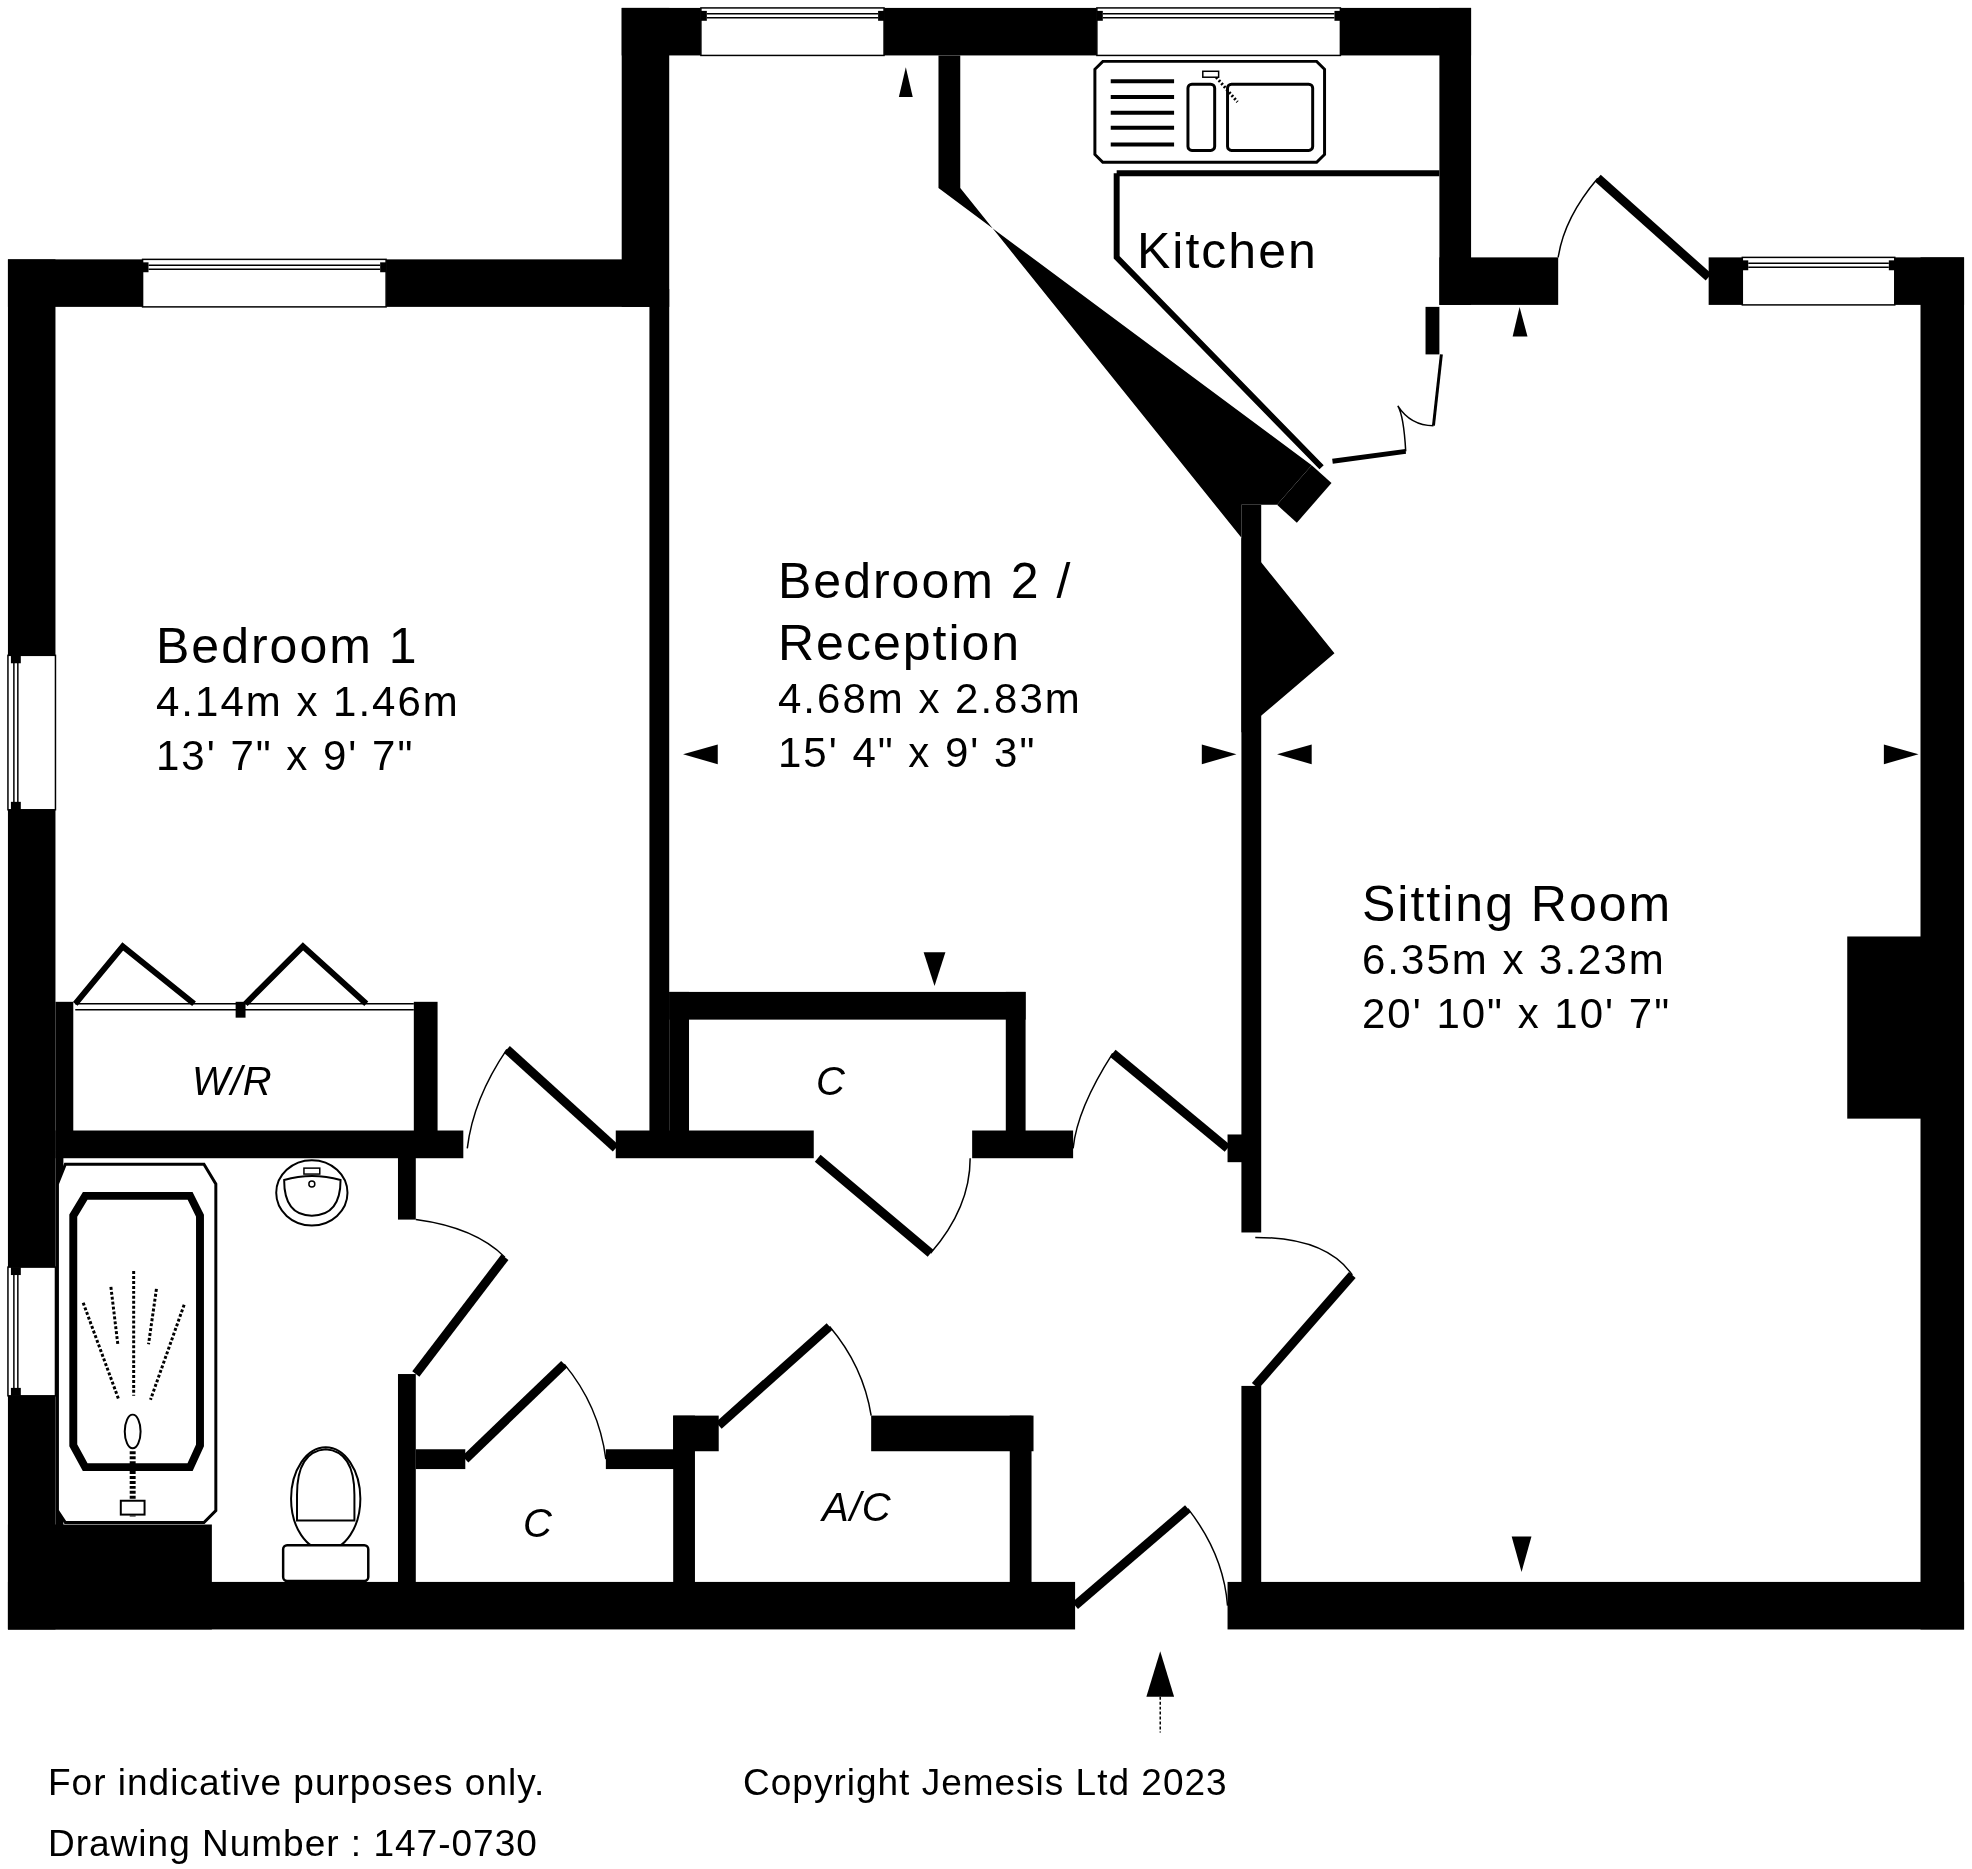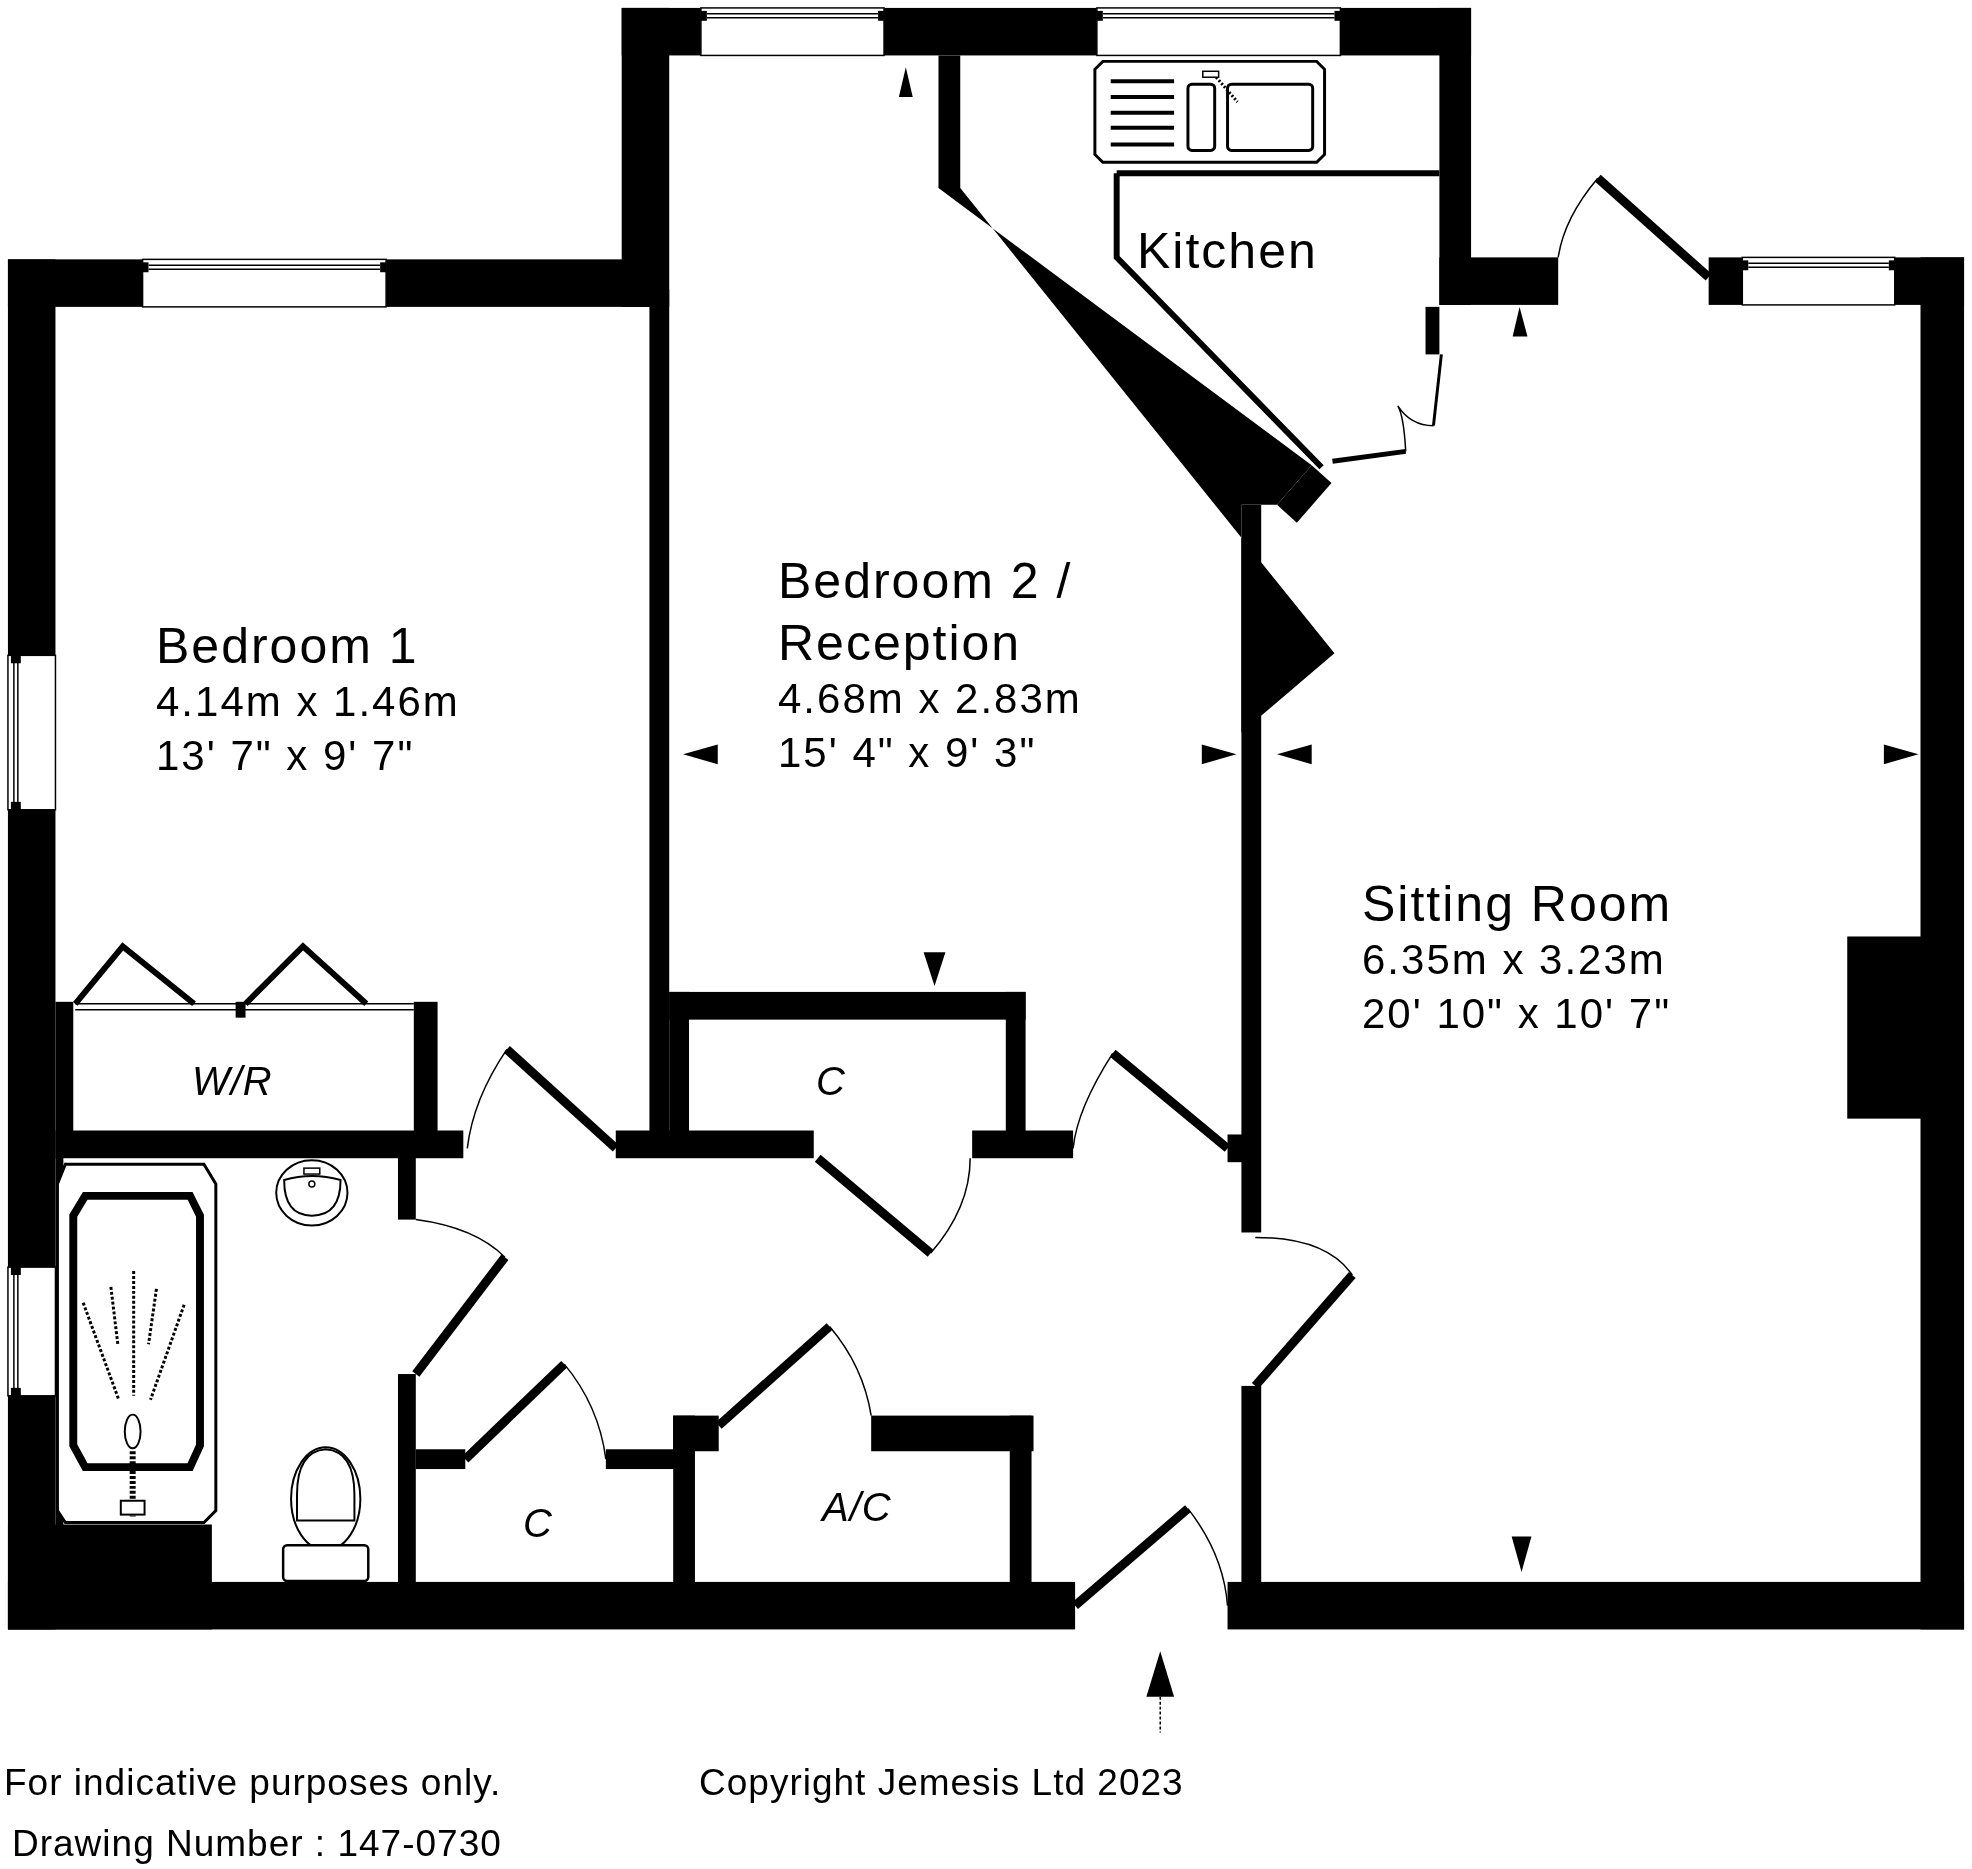--- a/index.html
+++ b/index.html
@@ -9,21 +9,21 @@
   .door-leaf { stroke: #000000; stroke-width: 9; fill: none; stroke-linecap: butt; }
   .door-arc { stroke: #000000; stroke-width: 1.5; fill: none; }
   .fixture { stroke: #000000; stroke-width: 3; fill: #ffffff; }
   .fixture-thick { stroke: #000000; stroke-width: 8; fill: #ffffff; }
   .window-line { stroke: #000000; stroke-width: 1.5; fill: none; }
   .arrow { fill: #000000; }
   .room-label { position: absolute; color: #000; white-space: nowrap; letter-spacing: 2px; line-height: 1; }
   .room-name { font-size: 50px; }
   .room-dim { font-size: 42px; }
   .small-label { position: absolute; color: #000; font-size: 40px; line-height: 1; letter-spacing: 1px; font-style: italic; }
-  .footer { position: absolute; color: #000; font-size: 37px; line-height: 1; letter-spacing: 1px; white-space: nowrap; }
+  .footer { position: absolute; color: #000; font-size: 37px; line-height: 1; letter-spacing: 1px; white-space: nowrap; margin-left: 44px; }
 </style>
 </head>
 <body>
 
 <svg class="plan" viewBox="0 0 1992 1888" xmlns="http://www.w3.org/2000/svg">
 
   <g>
 
     <rect class="wall" x="8" y="262" width="136" height="48"></rect>
     <rect class="wall" x="390" y="262" width="270" height="48"></rect>
@@ -244,15 +244,15 @@
   <div class="room-dim" style="margin-top:10px;">6.35m x 3.23m</div>
   <div class="room-dim" style="margin-top:12px;">20' 10" x 10' 7"</div>
 </div>
 
 <div class="small-label" style="left:192px; top:1061px;">W/R</div>
 <div class="small-label" style="left:816px; top:1061px;">C</div>
 <div class="small-label" style="left:523px; top:1503px;">C</div>
 <div class="small-label" style="left:822px; top:1487px;">A/C</div>
 
 <div class="footer" style="left:4px; top:1764px;">For indicative purposes only.</div>
-<div class="footer" style="left:12px; top:1825px;">Drawing Number : 147-0730</div>
+<div class="footer" style="left:4px; top:1825px;">Drawing Number : 147-0730</div>
 <div class="footer" style="left:699px; top:1764px;">Copyright Jemesis Ltd 2023</div>
 
 
 </body></html>

